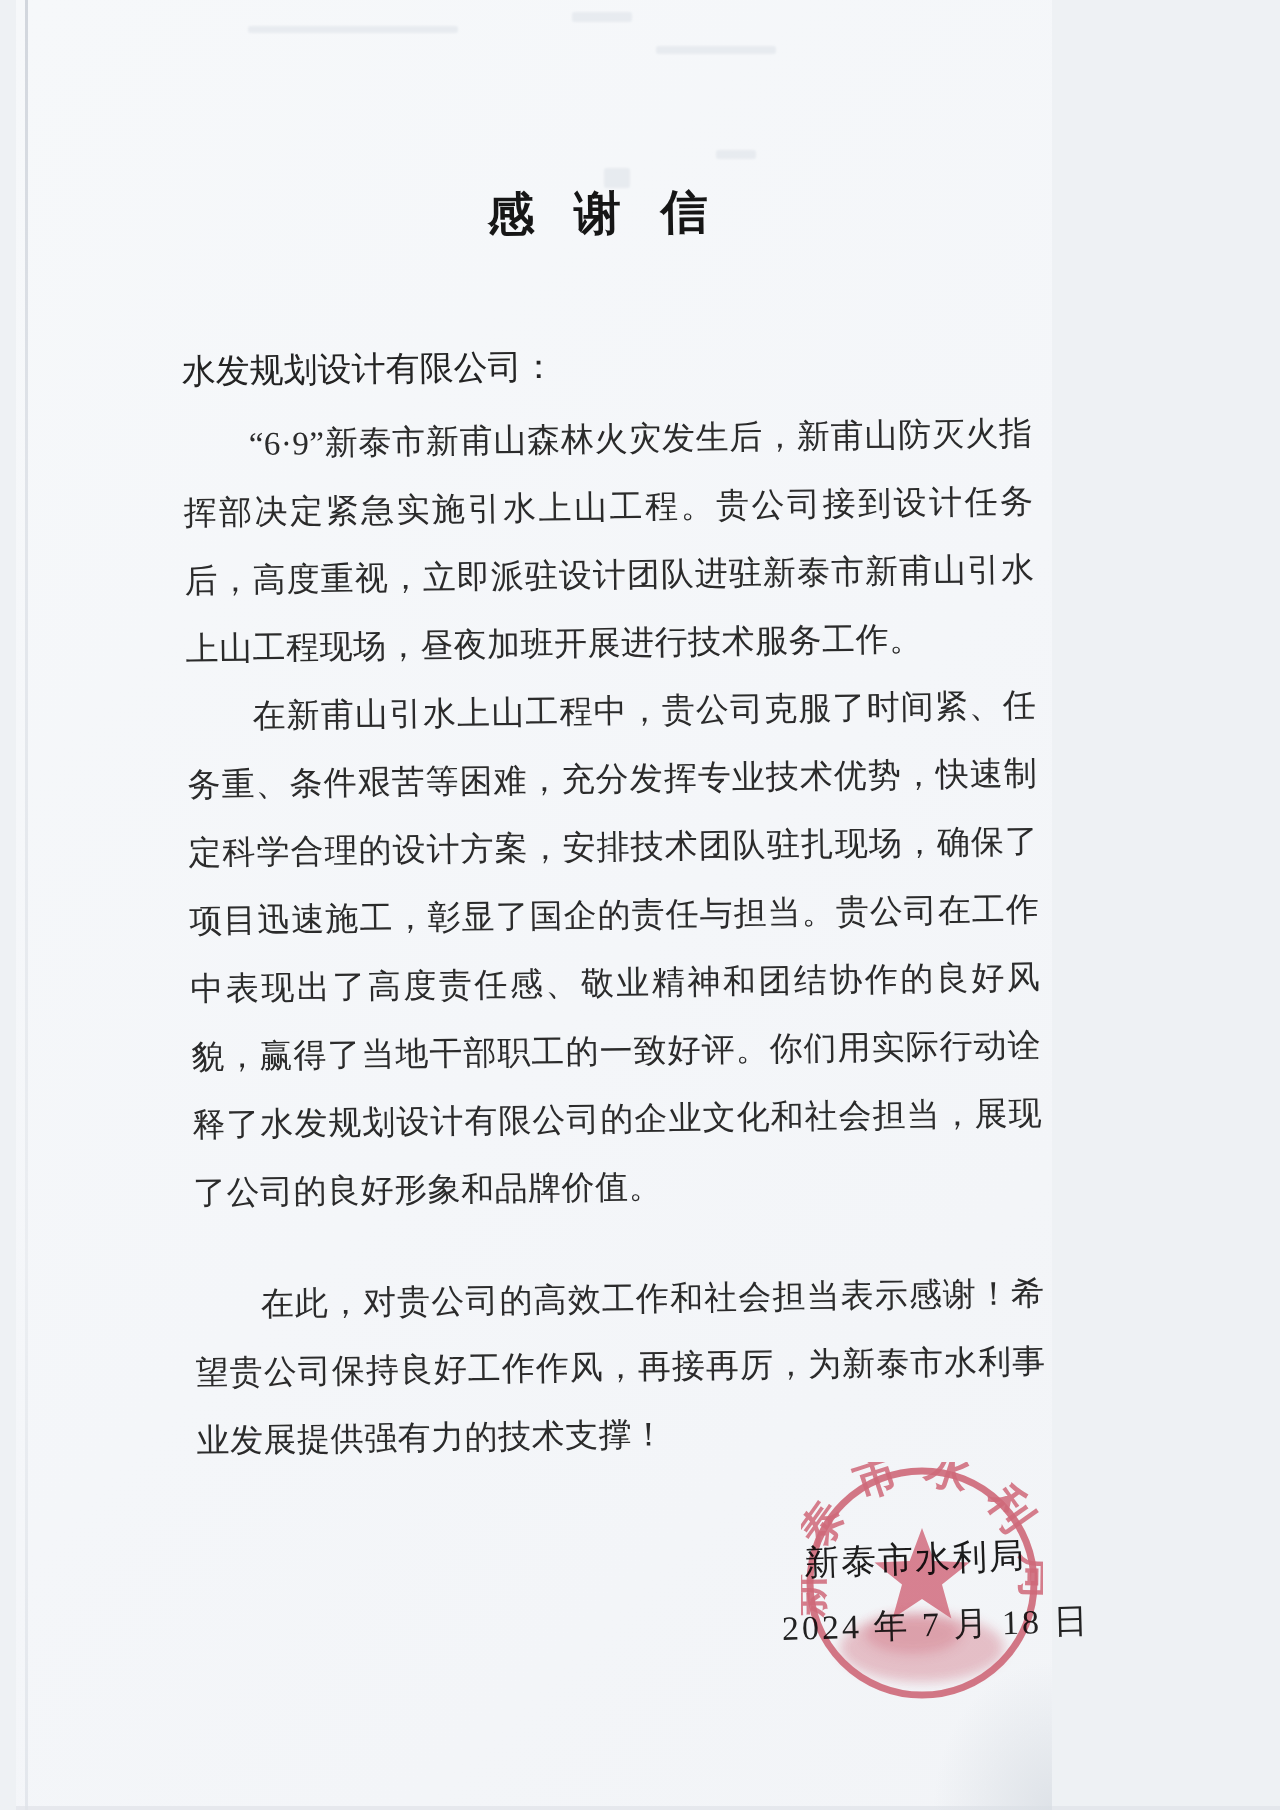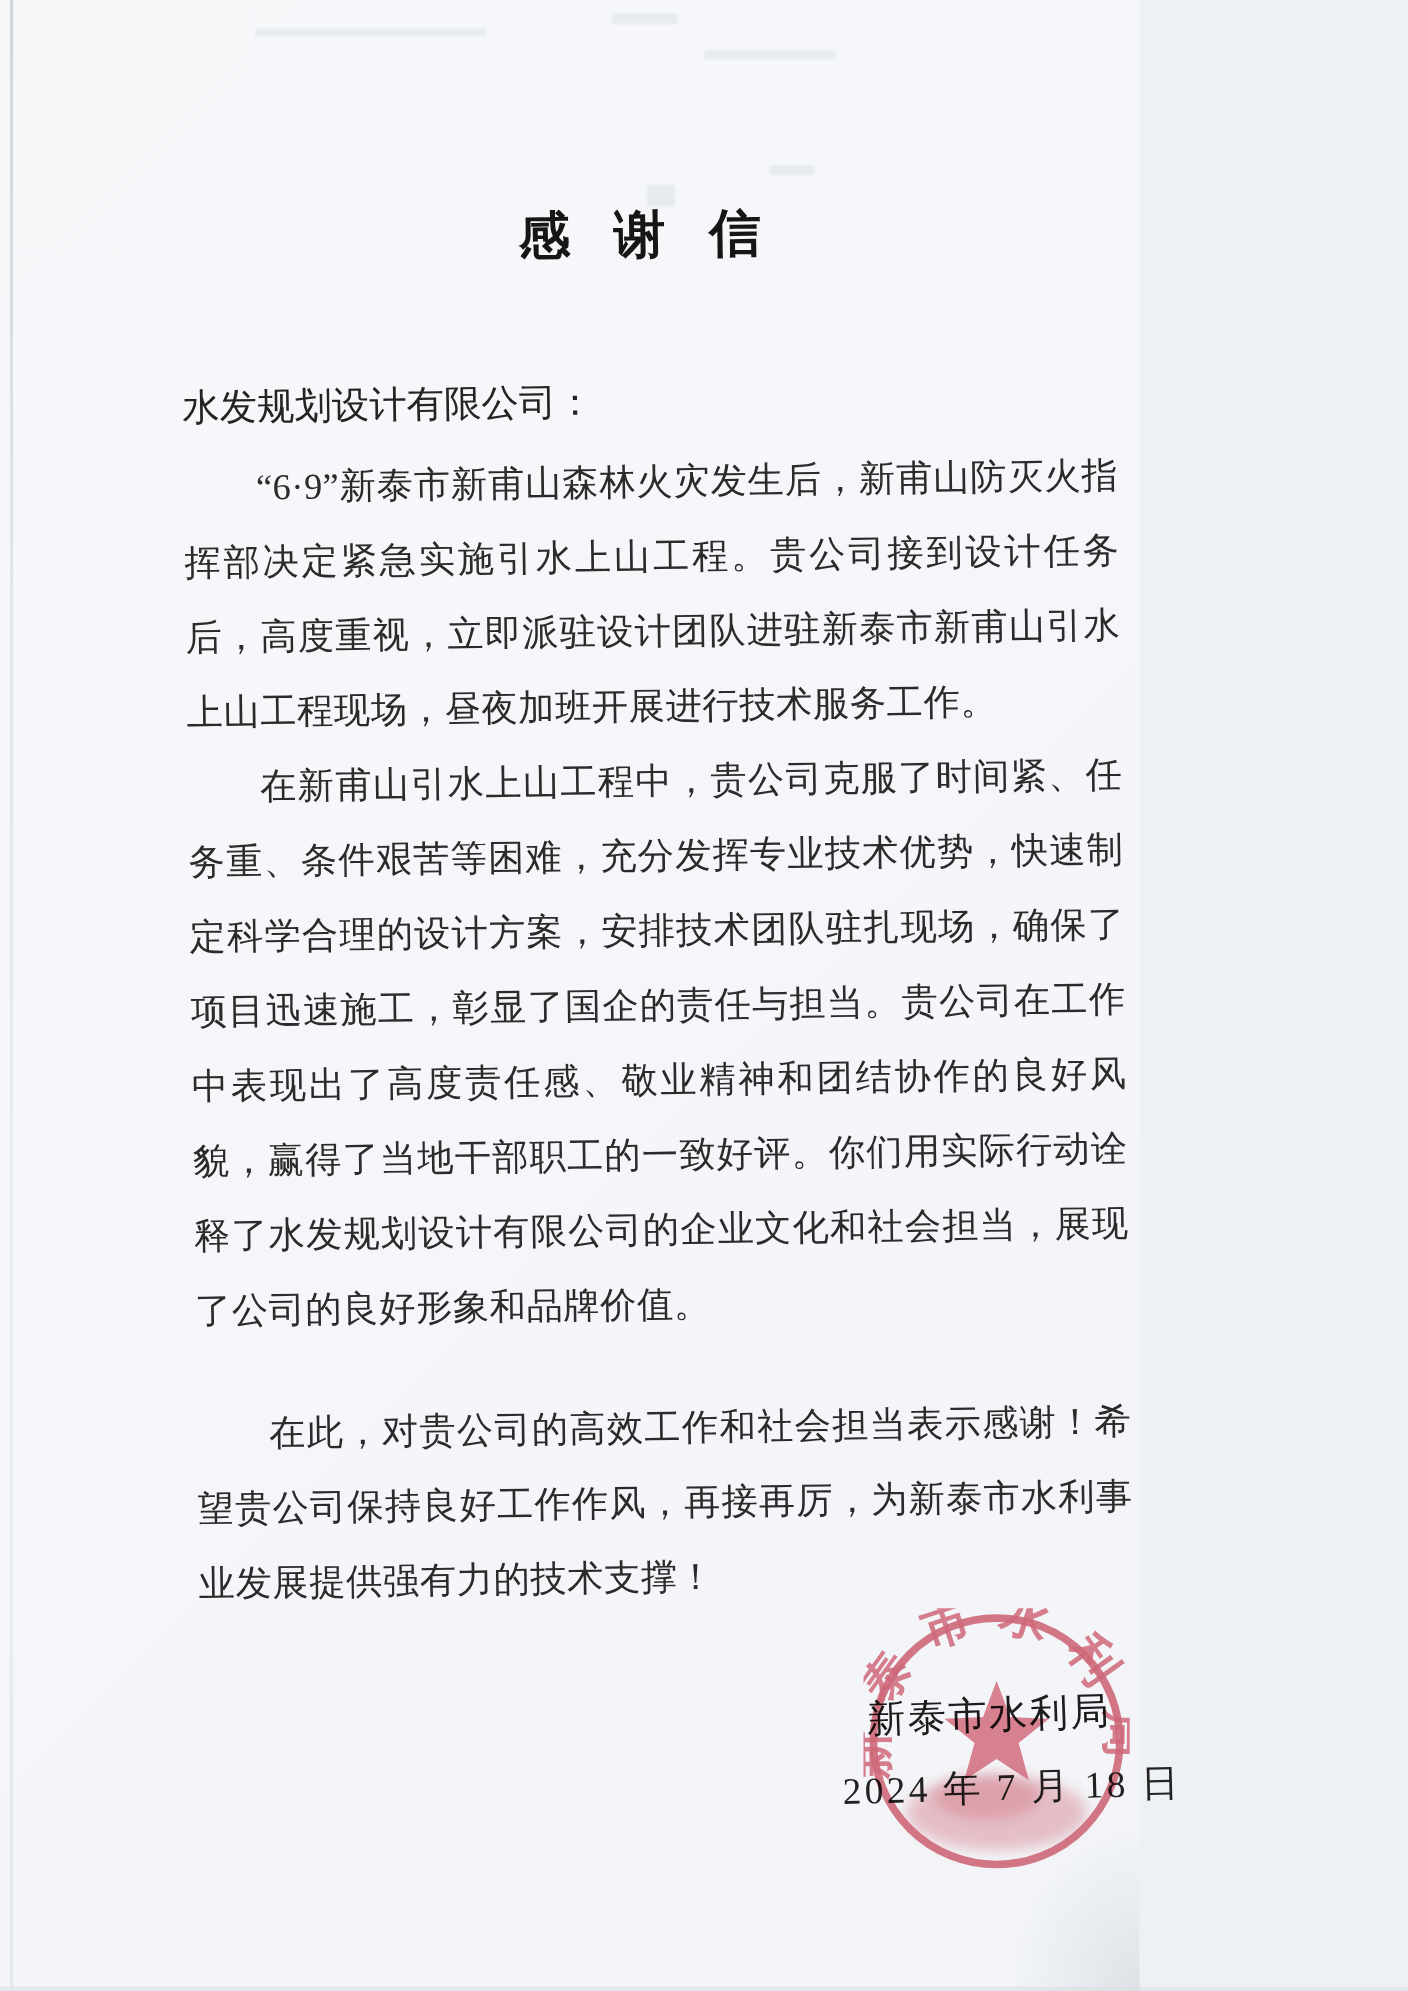--- a/index.html
+++ b/index.html
@@ -6,21 +6,21 @@
     margin: 0;
     padding: 0;
     width: 1280px;
     height: 1810px;
     overflow: hidden;
     background: #eef1f4;
     font-family: "Liberation Serif", "DejaVu Serif", serif;
   }
   .page {
     position: absolute;
-    left: 0; top: 0;
+    left: 16px; top: 0;
     width: 1036px;
     height: 1810px;
     background: linear-gradient(135deg, #f6f8fa 0%, #f4f6f9 55%, #f2f4f7 100%);
   }
   
   .scan-edge-left {
     position: absolute;
     left: 9px; top: 0;
     width: 3px; height: 1810px;
     background: linear-gradient(180deg, #c9ced6 0%, #dde1e7 30%, #e9ecf0 70%, #dfe3e9 100%);

